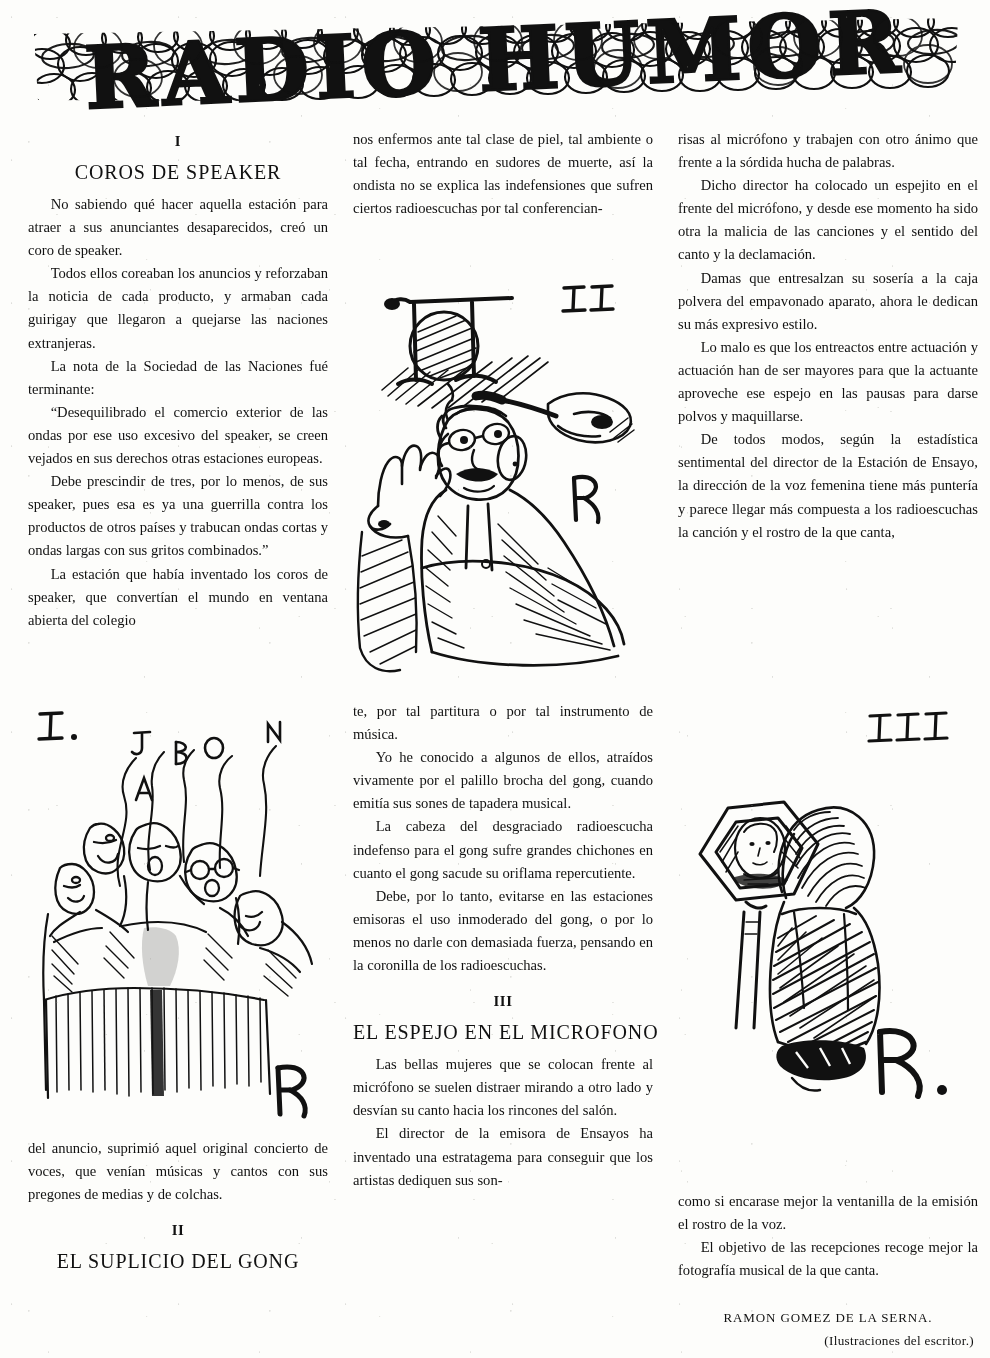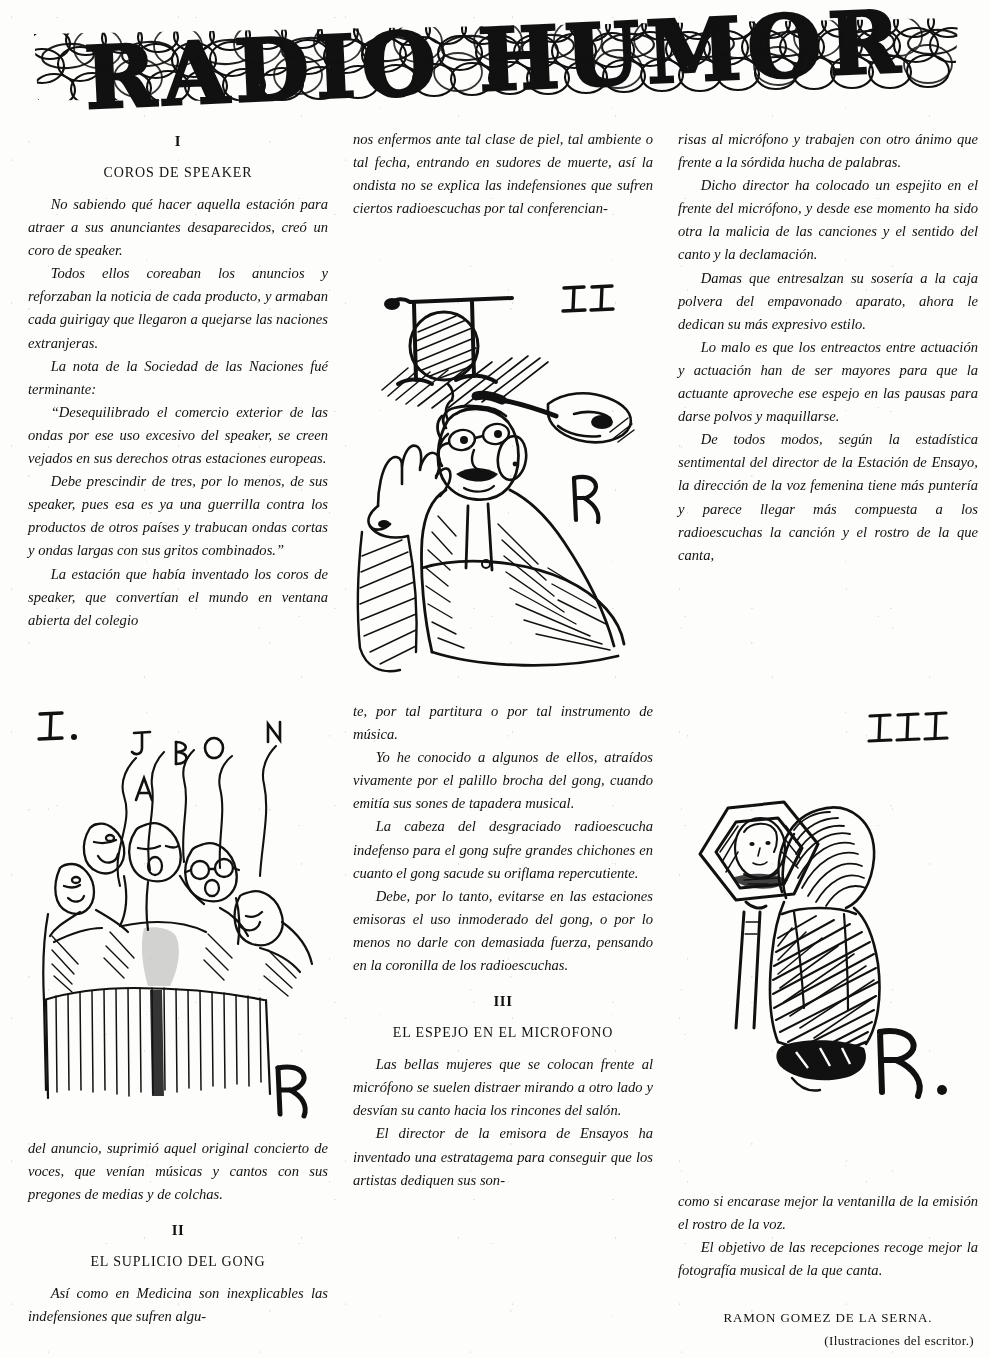--- a/index.html
+++ b/index.html
@@ -60,35 +60,34 @@
     text-justify: inter-word;
     hyphens: none;
   }
   .col-1 { left: 28px; }
   .col-2 { left: 353px; }
   .col-3 { left: 678px; }
 
   .col p {
     margin: 0;
     text-indent: 1.55em;
-    font-style: italic;
   }
   .col p.noind { text-indent: 0; }
 
   .numeral {
     text-align: center;
     font-weight: bold;
     font-size: 14.8px;
     line-height: 23px;
     margin: 2px 0 8px 0;
     letter-spacing: .5px;
   }
   .sect-title {
     text-align: center;
-    font-size: 14px;
+    font-size: 20px;
     line-height: 23px;
     letter-spacing: .9px;
     margin: 0 0 9px 0;
     white-space: nowrap;
   }
   .gap-s { height: 11px; }
 
   .byline {
     text-align: center;
     font-size: 13px;
@@ -260,21 +259,20 @@
     <p>“Desequilibrado el comercio exterior de las ondas por ese uso excesivo del speaker, se creen vejados en sus derechos otras estaciones europeas.</p>
     <p>Debe prescindir de tres, por lo menos, de sus speaker, pues esa es ya una guerrilla contra los productos de otros países y trabucan ondas cortas y ondas largas con sus gritos combinados.”</p>
     <p>La estación que había inventado los coros de speaker, que convertían el mundo en ventana abierta del colegio</p>
   </div>
 
   <div class="col col-1" style="top:1137px;">
     <p class="noind">del anuncio, suprimió aquel original concierto de voces, que venían músicas y cantos con sus pregones de medias y de colchas.</p>
     <div class="gap-s"></div>
     <div class="numeral">II</div>
     <div class="sect-title">EL SUPLICIO DEL GONG</div>
-    <p>Así como en Medicina son inexplicables las indefensiones que sufren algu-</p>
   </div>
 
   <div class="col col-2">
     <p class="noind">nos enfermos ante tal clase de piel, tal ambiente o tal fecha, entrando en sudores de muerte, así la ondista no se explica las indefensiones que sufren ciertos radioescuchas por tal conferencian-</p>
   </div>
 
   <div class="col col-2" style="top:700px;">
     <p class="noind">te, por tal partitura o por tal instrumento de música.</p>
     <p>Yo he conocido a algunos de ellos, atraídos vivamente por el palillo brocha del gong, cuando emitía sus sones de tapadera musical.</p>
     <p>La cabeza del desgraciado radioescucha indefenso para el gong sufre grandes chichones en cuanto el gong sacude su oriflama repercutiente.</p>

